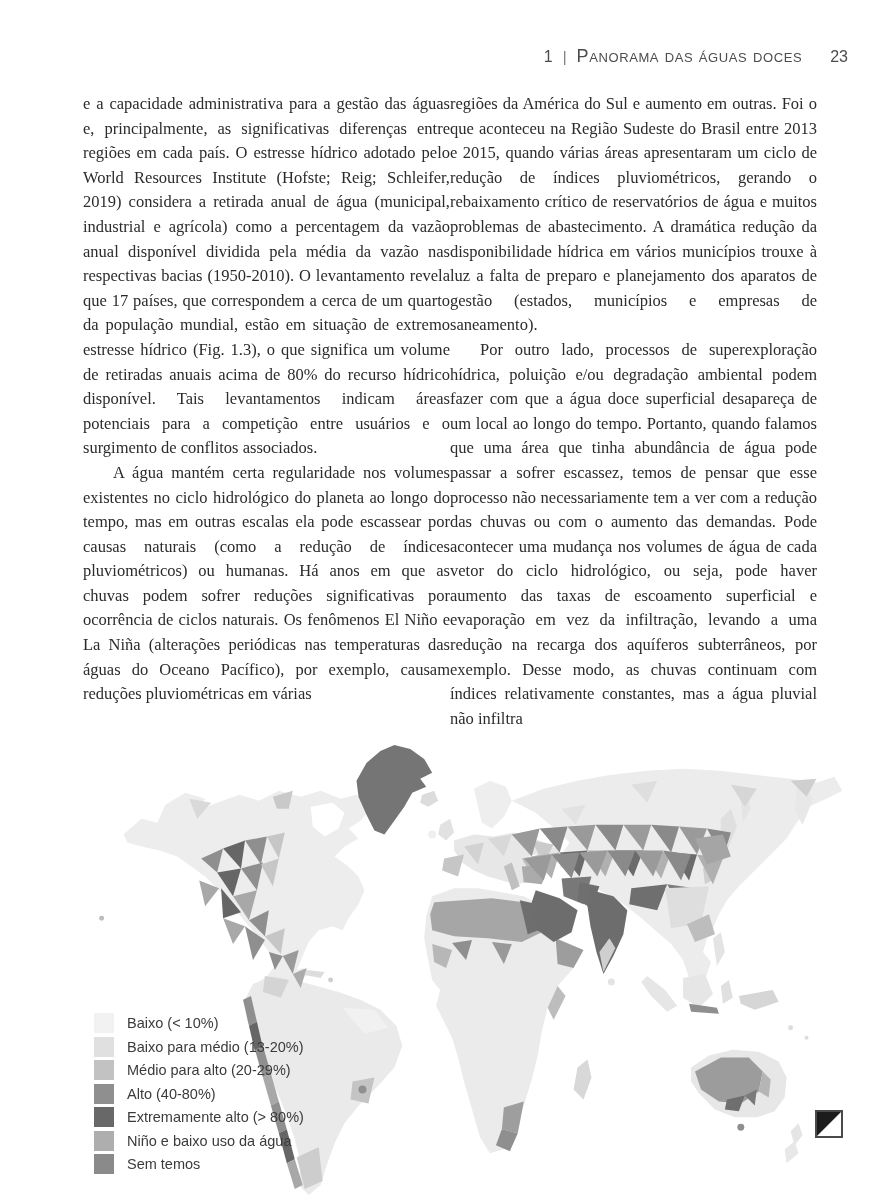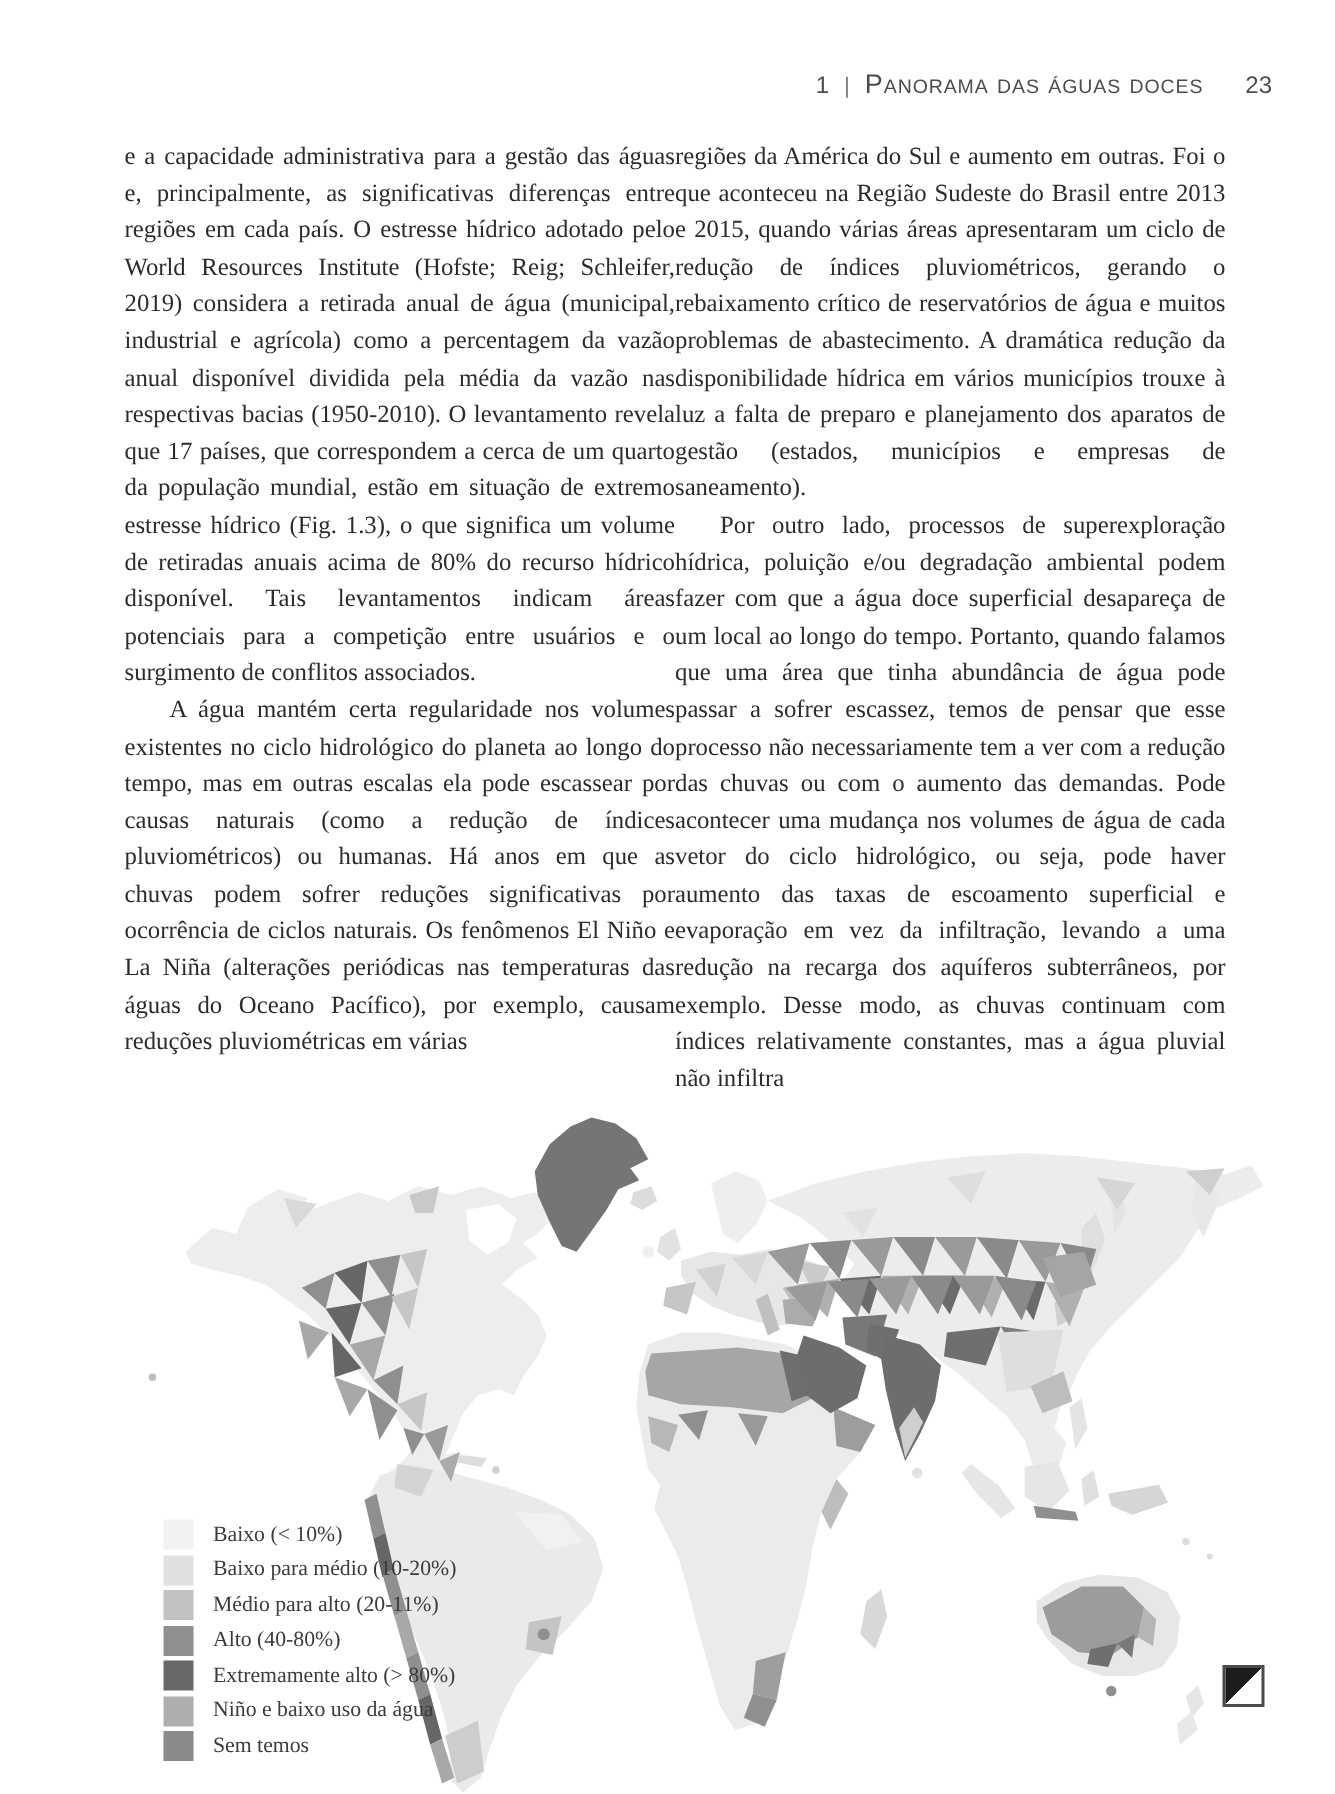--- a/index.html
+++ b/index.html
@@ -21,22 +21,22 @@
   .col{width:367px;font-size:16.5px;line-height:24.6px;text-align:justify;
        hyphens:auto;-webkit-hyphens:auto;}
   .col p{margin:0;}
   .col p.indent{text-indent:30px;}
 
   
   figure{margin:8px 0 0 0;padding:0;}
   .map-wrap{position:relative;width:760px;margin-left:9px;}
   .map-wrap svg{display:block;}
 
-  .legend{position:absolute;left:17px;top:274px;margin:0;padding:0;list-style:none;
-          font-family:Liberation Serif, serif;font-size:14.5px;color:#3b3b3b;}
+  .legend{position:absolute;left:2px;top:274px;margin:0;padding:0;list-style:none;
+          font-family:Liberation Sans, sans-serif;font-size:14.5px;color:#3b3b3b;}
   .legend li{display:flex;align-items:center;height:20px;margin-bottom:3.5px;}
   .legend .swatch{width:20px;height:20px;flex:0 0 20px;margin-right:13px;}
 
   
   .corner-mark{position:absolute;right:47px;top:1110px;width:24px;height:24px;
         border:2px solid #4a4a4a;
         background:linear-gradient(to bottom right,#1c1c1c 49.5%,#ffffff 50.5%);}
 </style>
 </head>
 <body>
@@ -224,25 +224,25 @@
           </g>
         </svg>
 
         <ul class="legend">
           <li>
             <span class="swatch" style="background-color: rgb(242, 242, 242);"></span>
             <span>Baixo (&lt; 10%)</span>
           </li>
           <li>
             <span class="swatch" style="background-color: rgb(224, 224, 224);"></span>
-            <span>Baixo para médio (10-20%)</span>
+            <span>Baixo para médio (13-20%)</span>
           </li>
           <li>
             <span class="swatch" style="background-color: rgb(194, 194, 194);"></span>
-            <span>Médio para alto (20-11%)</span>
+            <span>Médio para alto (20-29%)</span>
           </li>
           <li>
             <span class="swatch" style="background-color: rgb(143, 143, 143);"></span>
             <span>Alto (40-80%)</span>
           </li>
           <li>
             <span class="swatch" style="background-color: rgb(104, 104, 104);"></span>
             <span>Extremamente alto (&gt; 80%)</span>
           </li>
           <li>

